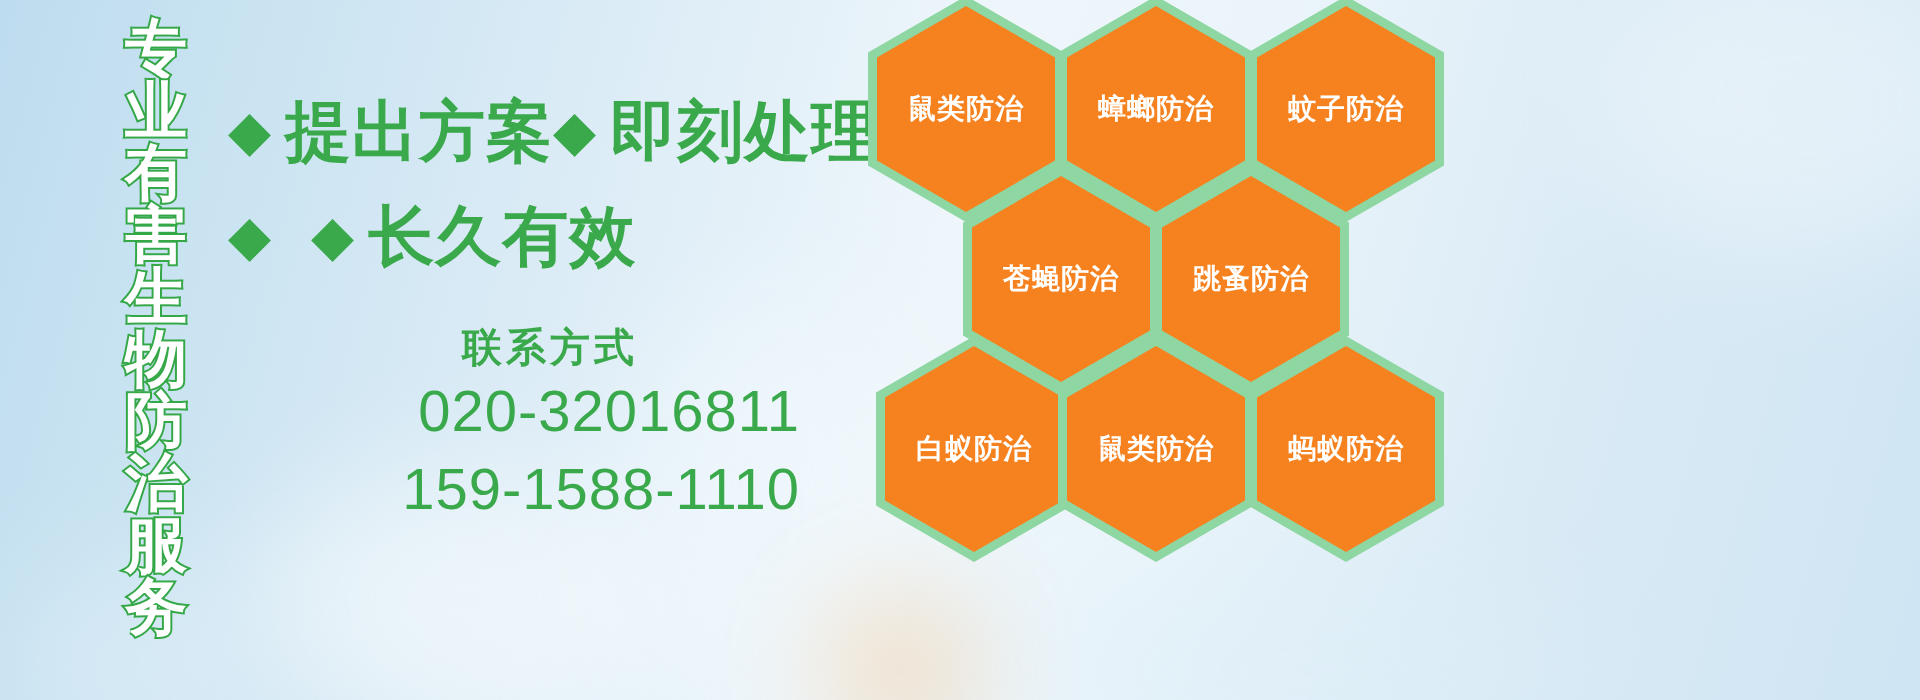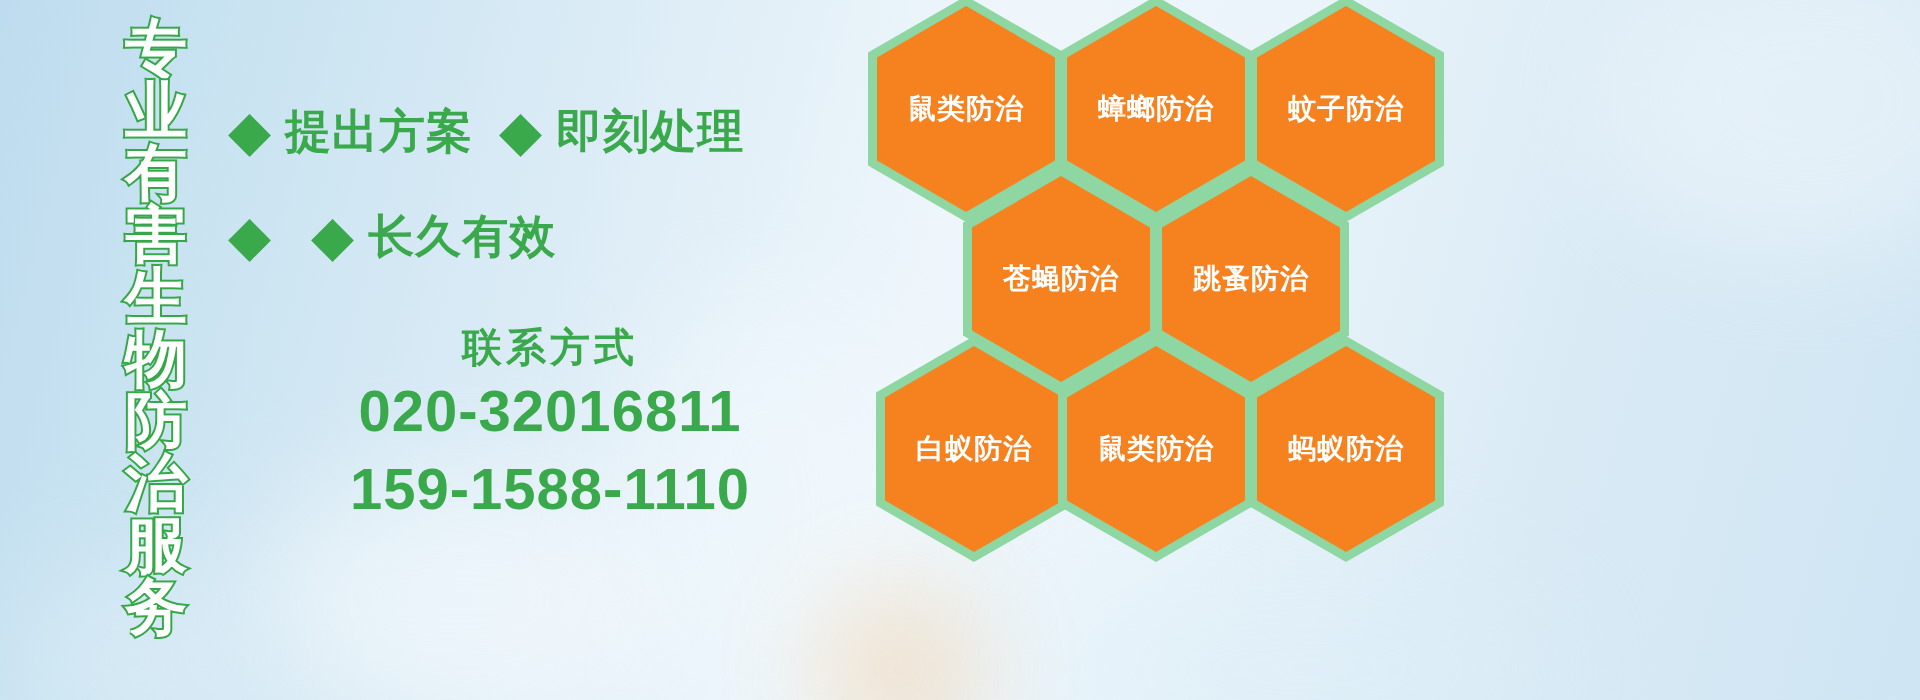--- a/index.html
+++ b/index.html
@@ -38,36 +38,36 @@
   
   #feature-list{
     position:absolute;left:228px;top:78px;width:640px;
   }
   .feature-row{display:flex;align-items:center;height:105px;}
   .feature-item{display:flex;align-items:center;}
   .diamond{
     color:#3aa94b;font-size:56px;line-height:1;margin-right:14px;
   }
   .feature-text{
-    color:#3aa94b;font-size:46px;font-weight:bold;line-height:1;
+    color:#3aa94b;font-size:66px;font-weight:bold;line-height:1;
     letter-spacing:1px;white-space:nowrap;
   }
   .gap{width:26px;}
 
   
   #contact-block{
     position:absolute;left:300px;top:322px;width:500px;text-align:center;
   }
   #contact-title{
     color:#3aa94b;font-size:40px;font-weight:bold;letter-spacing:4px;
     line-height:1.25;
   }
   .phone{
-    color:#3aa94b;font-size:58px;font-weight:bold;letter-spacing:1px;
-    line-height:1.35;white-space:nowrap;
+    color:#3aa94b;font-size:58px;font-weight:normal;letter-spacing:1px;
+    line-height:1.35;white-space:nowrap;text-align:right;
   }
 
   
   #hex-grid{position:absolute;left:856px;top:-20px;width:600px;height:740px;}
   .hex{
     position:absolute;width:196px;height:226px;
     display:flex;align-items:center;justify-content:center;
     clip-path:polygon(50% 0%,100% 25%,100% 75%,50% 100%,0% 75%,0% 25%);
     background:#8ed6a2;
   }

